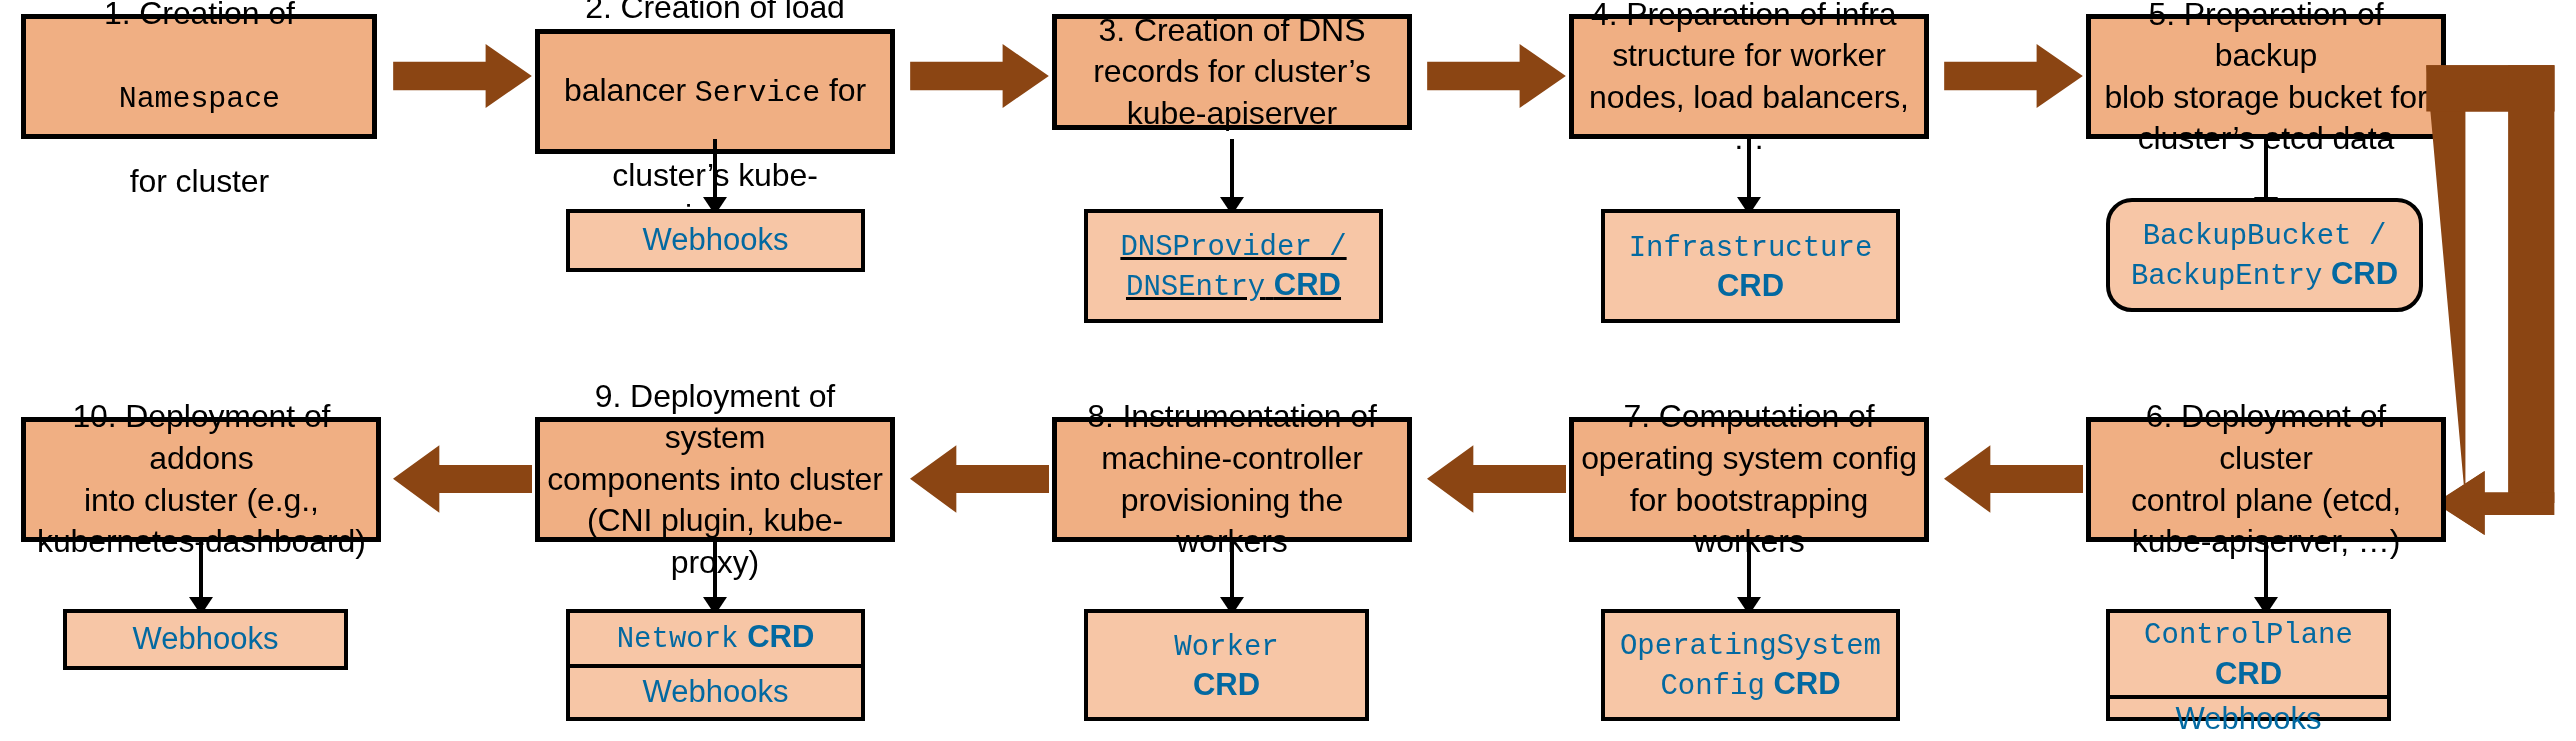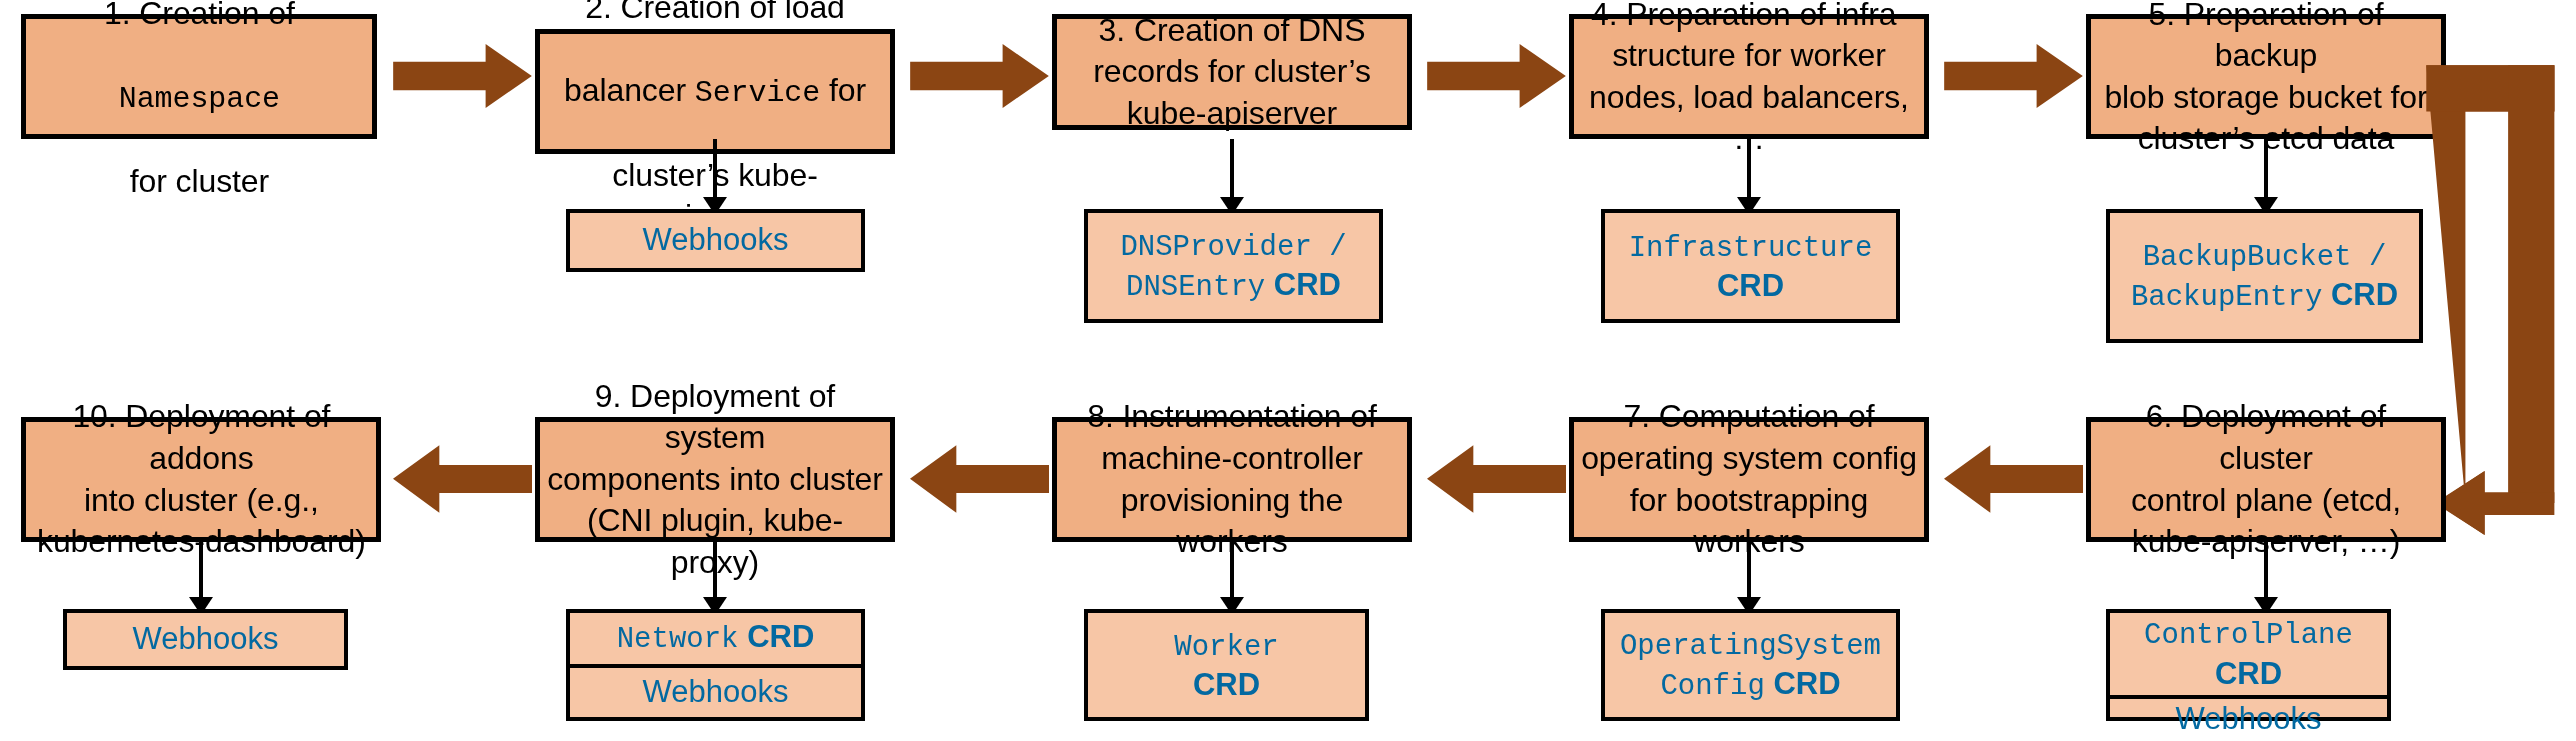--- a/index.html
+++ b/index.html
@@ -154,21 +154,21 @@
 
   <div class="step-box" style="left:1052px; top:14.2px; width:360px; height:116px;">
     <div class="step-text">3. Creation of DNS
 records for cluster’s
 kube-apiserver</div>
   </div>
 
   <div class="vconn" style="left:1230px; top:139px; height:61px;"></div>
   <div class="vconn-head" style="left:1220px; top:197px;"></div>
 
-  <div class="sub-box" style="left:1084px; top:209px; width:299px; height:114px;">
+  <div class="sub-box" style="left:1084px; top:209px; width:299px; height:114px;text-decoration:underline;">
     <div class="sub-cell">
       <span class="sub-text"><span class="mono">DNSProvider /<br>DNSEntry</span> <span class="bold">CRD</span></span>
     </div>
   </div>
 
   <div class="block-arrow" style="left:1427px; top:44px; width:139px; height:64px;">
     <svg width="139" height="64" viewBox="0 0 195 90">
       <polygon points="0,25 130,25 130,0 195,45 130,90 130,65 0,65" fill="#8B4513"></polygon>
     </svg>
   </div>
@@ -196,21 +196,21 @@
 
   <div class="step-box" style="left:2086px; top:14.2px; width:360px; height:125px;">
     <div class="step-text">5. Preparation of backup
 blob storage bucket for
 cluster’s etcd data</div>
   </div>
 
   <div class="vconn" style="left:2264px; top:139px; height:61px;"></div>
   <div class="vconn-head" style="left:2254px; top:197px;"></div>
 
-  <div class="sub-box" style="left:2106px; top:209px; width:317px; height:134px;">
+  <div class="sub-box" style="left:2106px; top:198px; width:317px; height:114px;border-radius:26px;">
     <div class="sub-cell">
       <span class="sub-text"><span class="mono">BackupBucket /<br>BackupEntry</span> <span class="bold">CRD</span></span>
     </div>
   </div>
 
   <div class="wrap-conn" style="left:2426px; top:44px; width:150px; height:491px;">
     <svg width="150" height="491" viewBox="0 0 210 690">
       <path d="M 0,30 L 180,30 L 180,610 L 82,610 L 82,565 L 10,640 L 82,715 L 82,670 L 240,670 L 240,30 Z" fill="none"></path>
       <polygon fill="#8B4513" points="0,30 180,30 180,645 82,645 82,600 14,645 82,690 82,645 180,645 180,30 180,95 55,95 55,645"></polygon>
       <polygon fill="#8B4513" points="0,30 180,30 180,95 0,95"></polygon>

